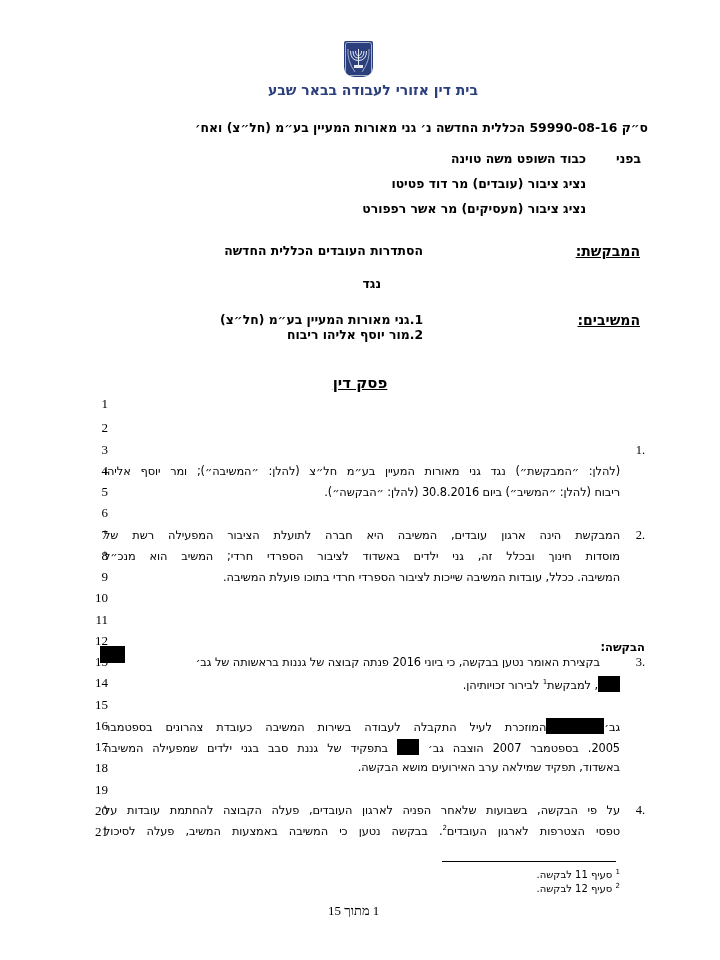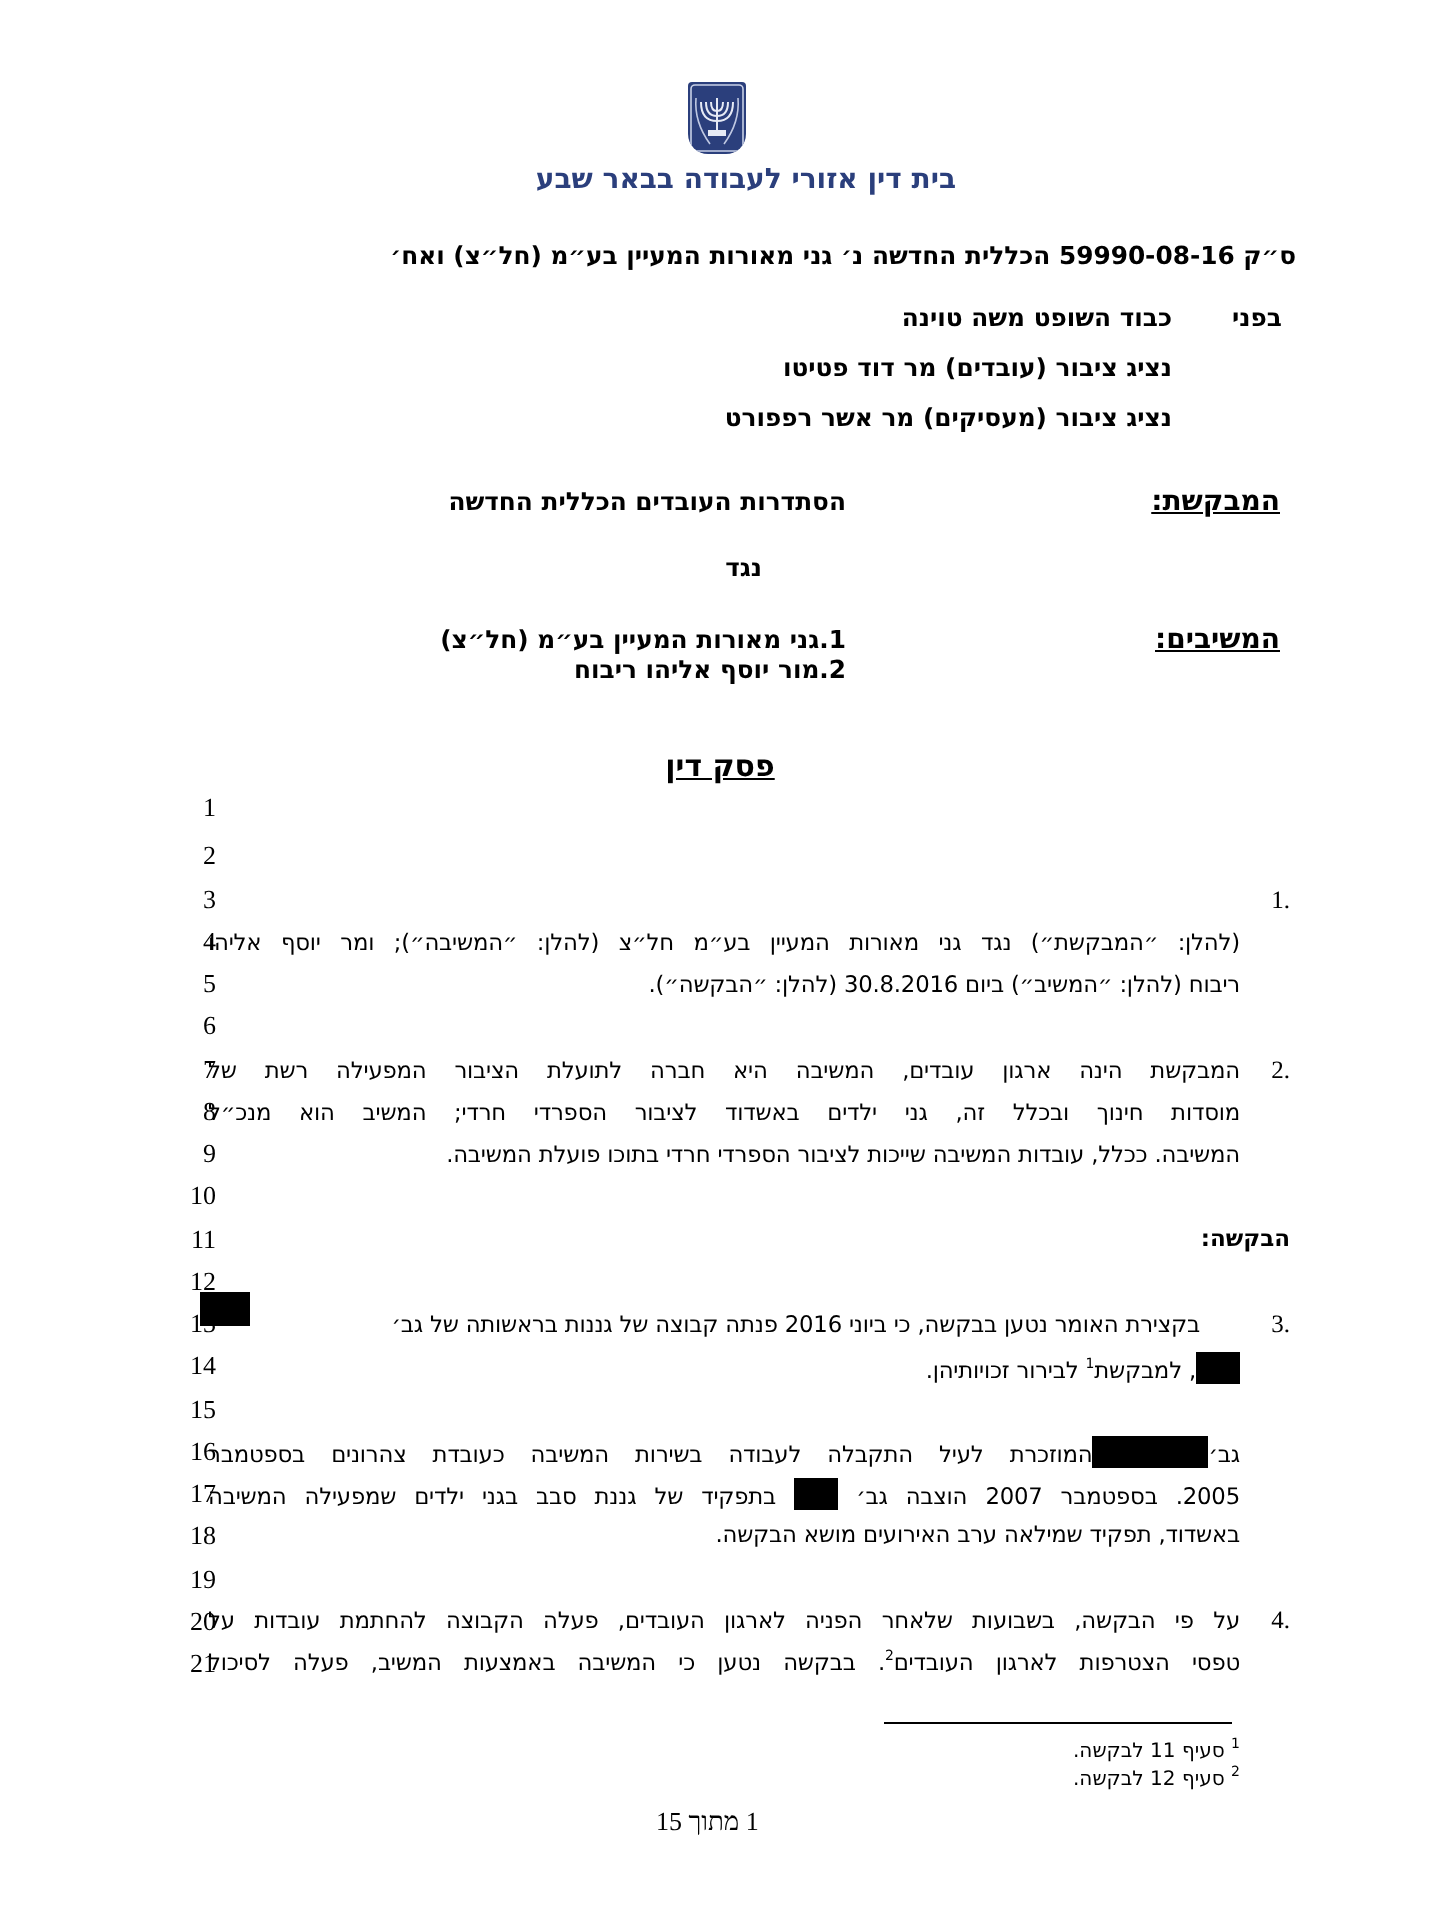--- a/index.html
+++ b/index.html
@@ -32,21 +32,21 @@
 
   .ln { position:absolute; left:86px; width:22px; text-align:right;
         font-family:"Liberation Serif", serif; font-size:13px; }
 
   .pnum { position:absolute; right:75px; font-family:"Liberation Serif", serif; font-size:12.5px; direction:ltr; }
 
   .txt { position:absolute; right:100px; white-space:nowrap; font-family:"DejaVu Sans", sans-serif;
          font-size:11.4px; direction:rtl; letter-spacing:-0.1px; }
   .txt.just { text-align:justify; text-align-last:justify; left:104px; }
 
-  .subhead { position:absolute; right:75px; white-space:nowrap; font-weight:bold; font-size:11.5px; direction:rtl; }
+  .subhead { position:absolute; right:75px; white-space:nowrap; font-weight:bold; font-size:11.5px; direction:rtl;margin-top:28px; }
 
   .redact { display:inline-block; background:#000; height:16px; vertical-align:-3px; }
 
   .fn-rule { position:absolute; left:442px; top:861px; width:174px; height:1px; background:#000; }
   .fn { position:absolute; right:100px; white-space:nowrap; font-size:10px; direction:rtl; }
   .fn sup { font-size:7px; }
 
   .page-num { position:absolute; left:328px; top:903px; white-space:nowrap; font-family:"Liberation Serif", serif; font-size:13px; direction:rtl; }
 </style>
 </head>

